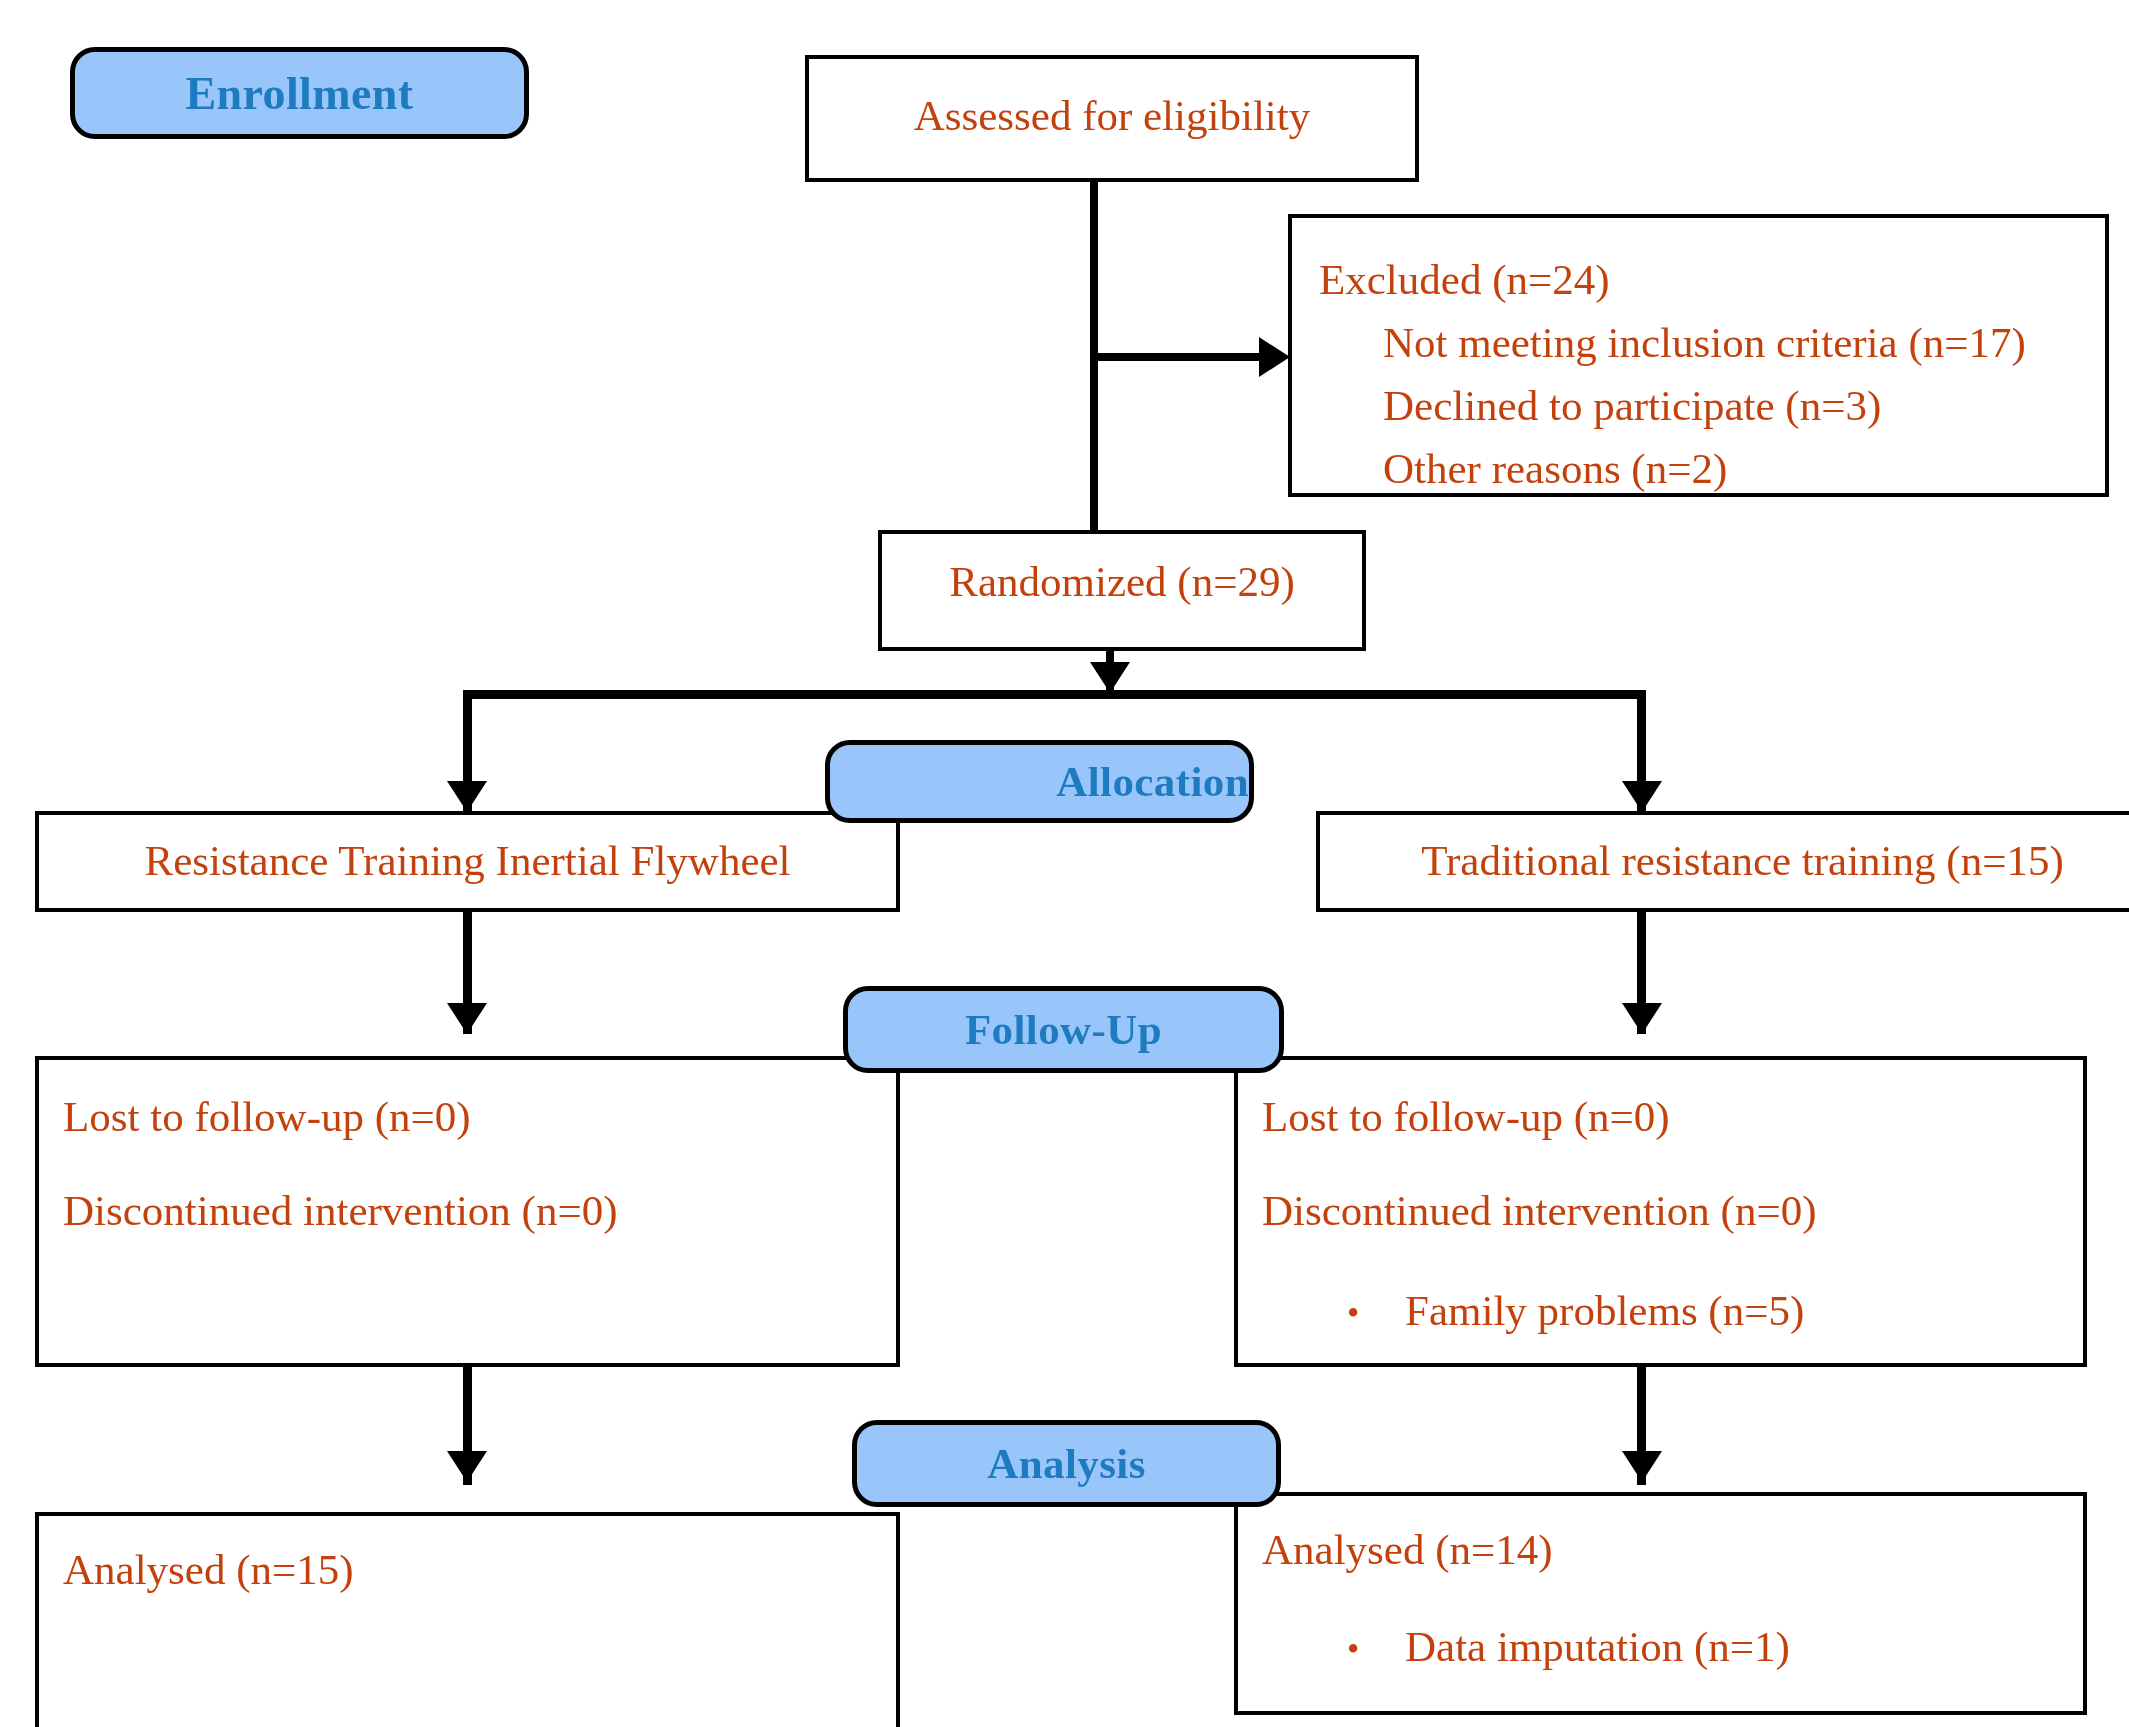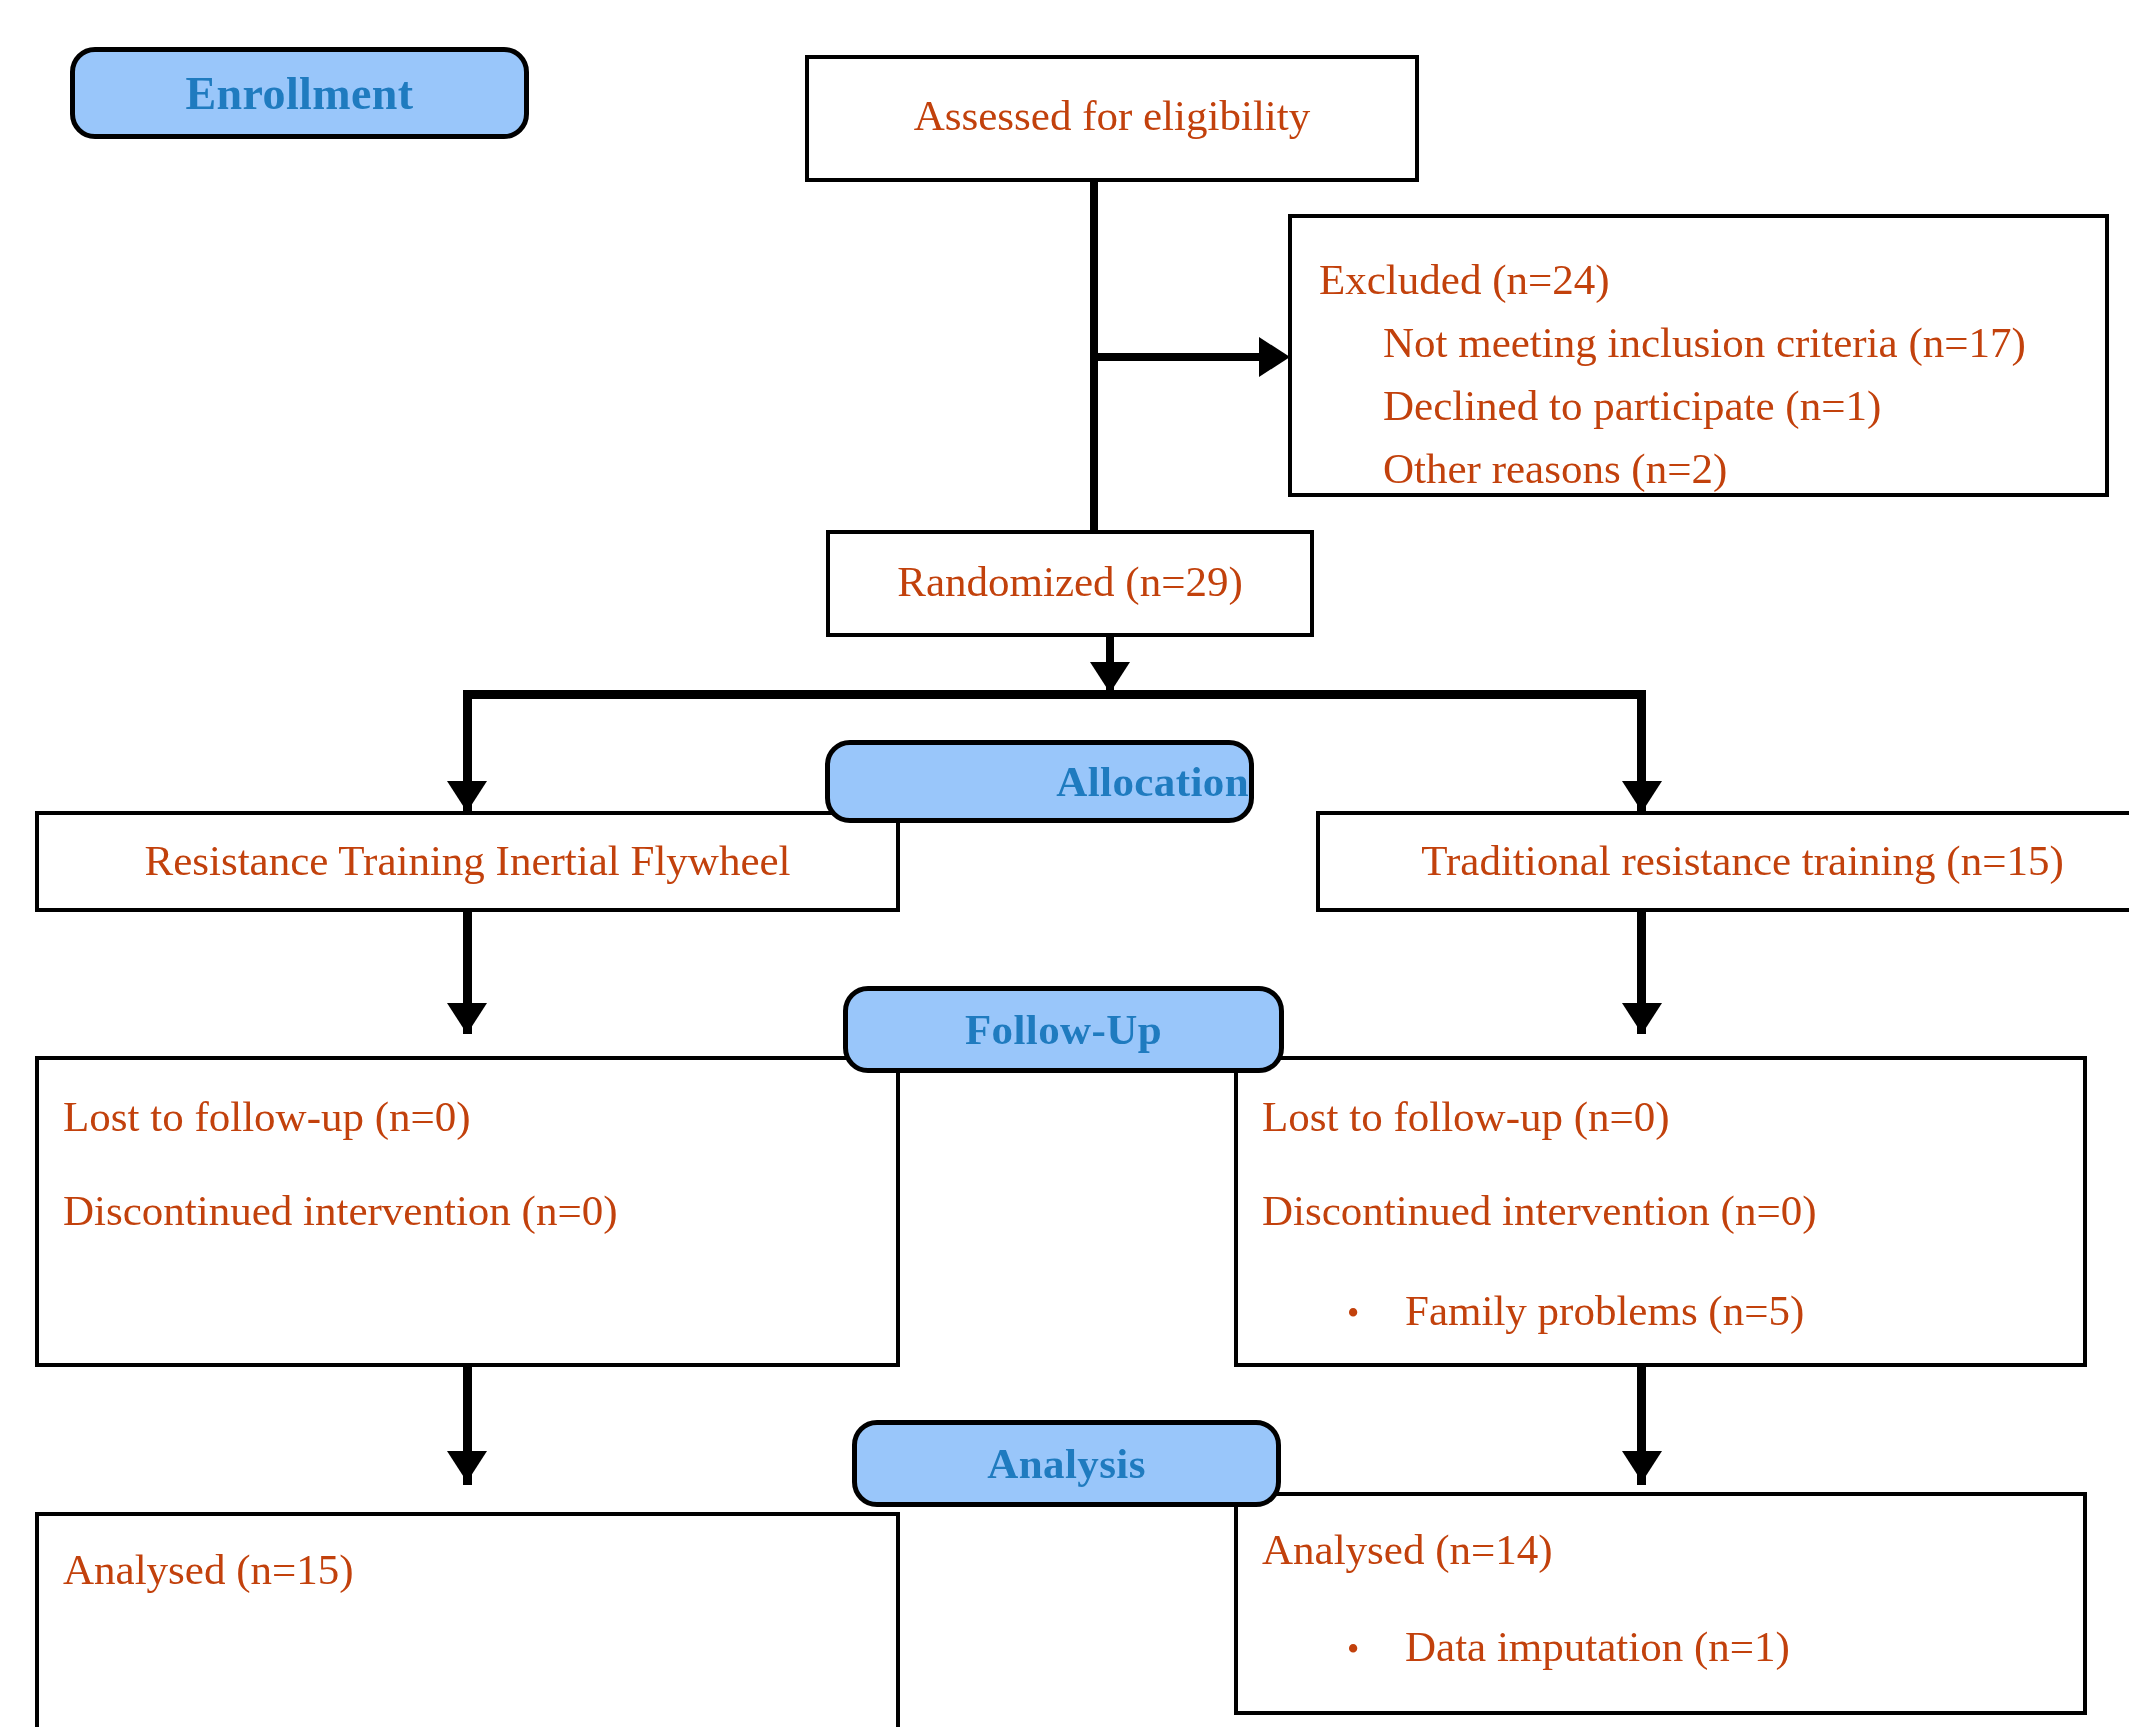--- a/index.html
+++ b/index.html
@@ -103,25 +103,25 @@
   </div>
 
   <div class="vline" style="left:1090px; top:180px; width:8.1px; height:351px;"></div>
 
   <div class="hline" style="left:1090px; top:353px; width:170px; height:8.1px;"></div>
   <div class="arrow-right" style="left:1259px; top:337px;"></div>
 
   <div class="flow-box" style="left:1288px; top:214px; width:821px; height:283px;padding-left:24px;">
     <div class="box-text" style="left:27px; top:35px; font-size:43px;">Excluded (n=24)</div>
     <div class="box-text indent-1" style="left:27px; top:98px; font-size:43px;">Not meeting inclusion criteria (n=17)</div>
-    <div class="box-text indent-1" style="left:27px; top:161px; font-size:43px;">Declined to participate (n=1)</div>
+    <div class="box-text indent-1" style="left:27px; top:161px; font-size:43px;">Declined to participate (n=3)</div>
     <div class="box-text indent-1" style="left:27px; top:224px; font-size:43px;">Other reasons (n=2)</div>
   </div>
 
-  <div class="flow-box" style="left:826px; top:530px; width:488px; height:107px;">
+  <div class="flow-box" style="left:878px; top:530px; width:488px; height:121px;">
     <div class="box-text center-text" style="top:21px; font-size:43px;">Randomized (n=29)</div>
   </div>
 
   <div class="vline" style="left:1106px; top:637px; width:8.1px; height:53px;"></div>
   <div class="arrow-down" style="left:1090px; top:662px;"></div>
 
   <div class="hline" style="left:463px; top:690px; width:1183px; height:9px;"></div>
 
   <div class="vline" style="left:463px; top:690px; width:9px; height:122px;"></div>
   <div class="arrow-down" style="left:447px; top:781px;"></div>

